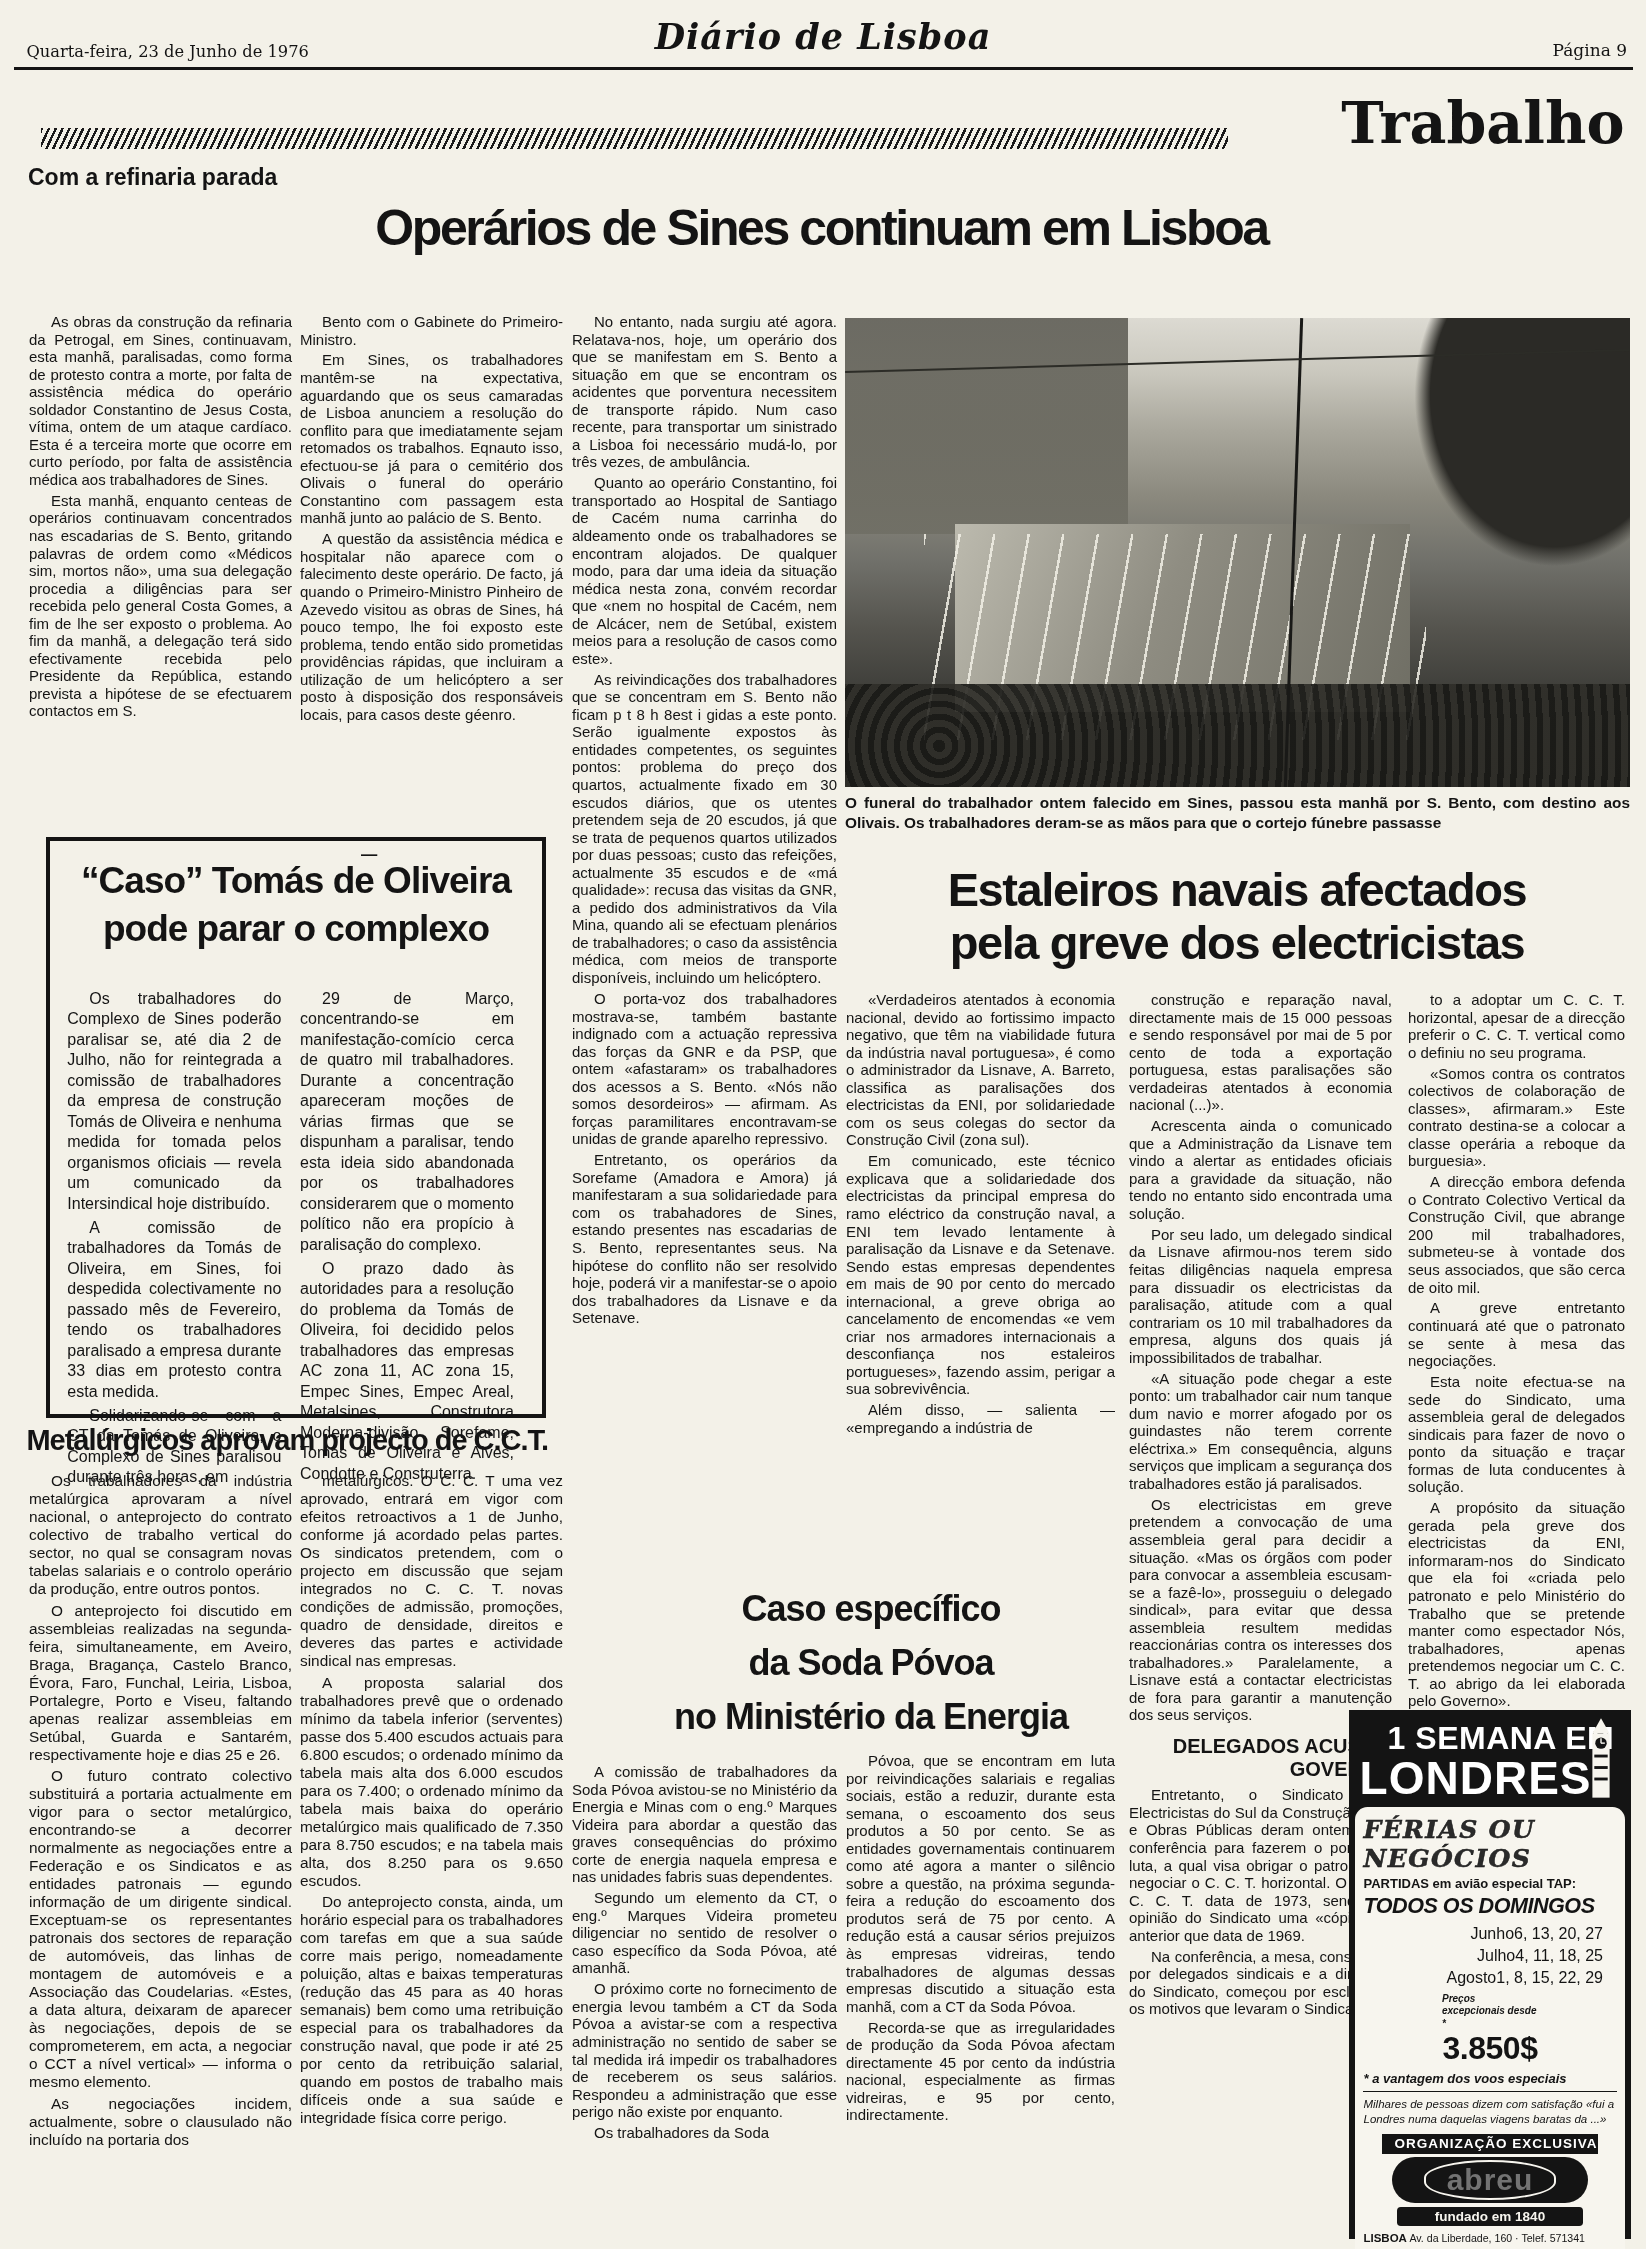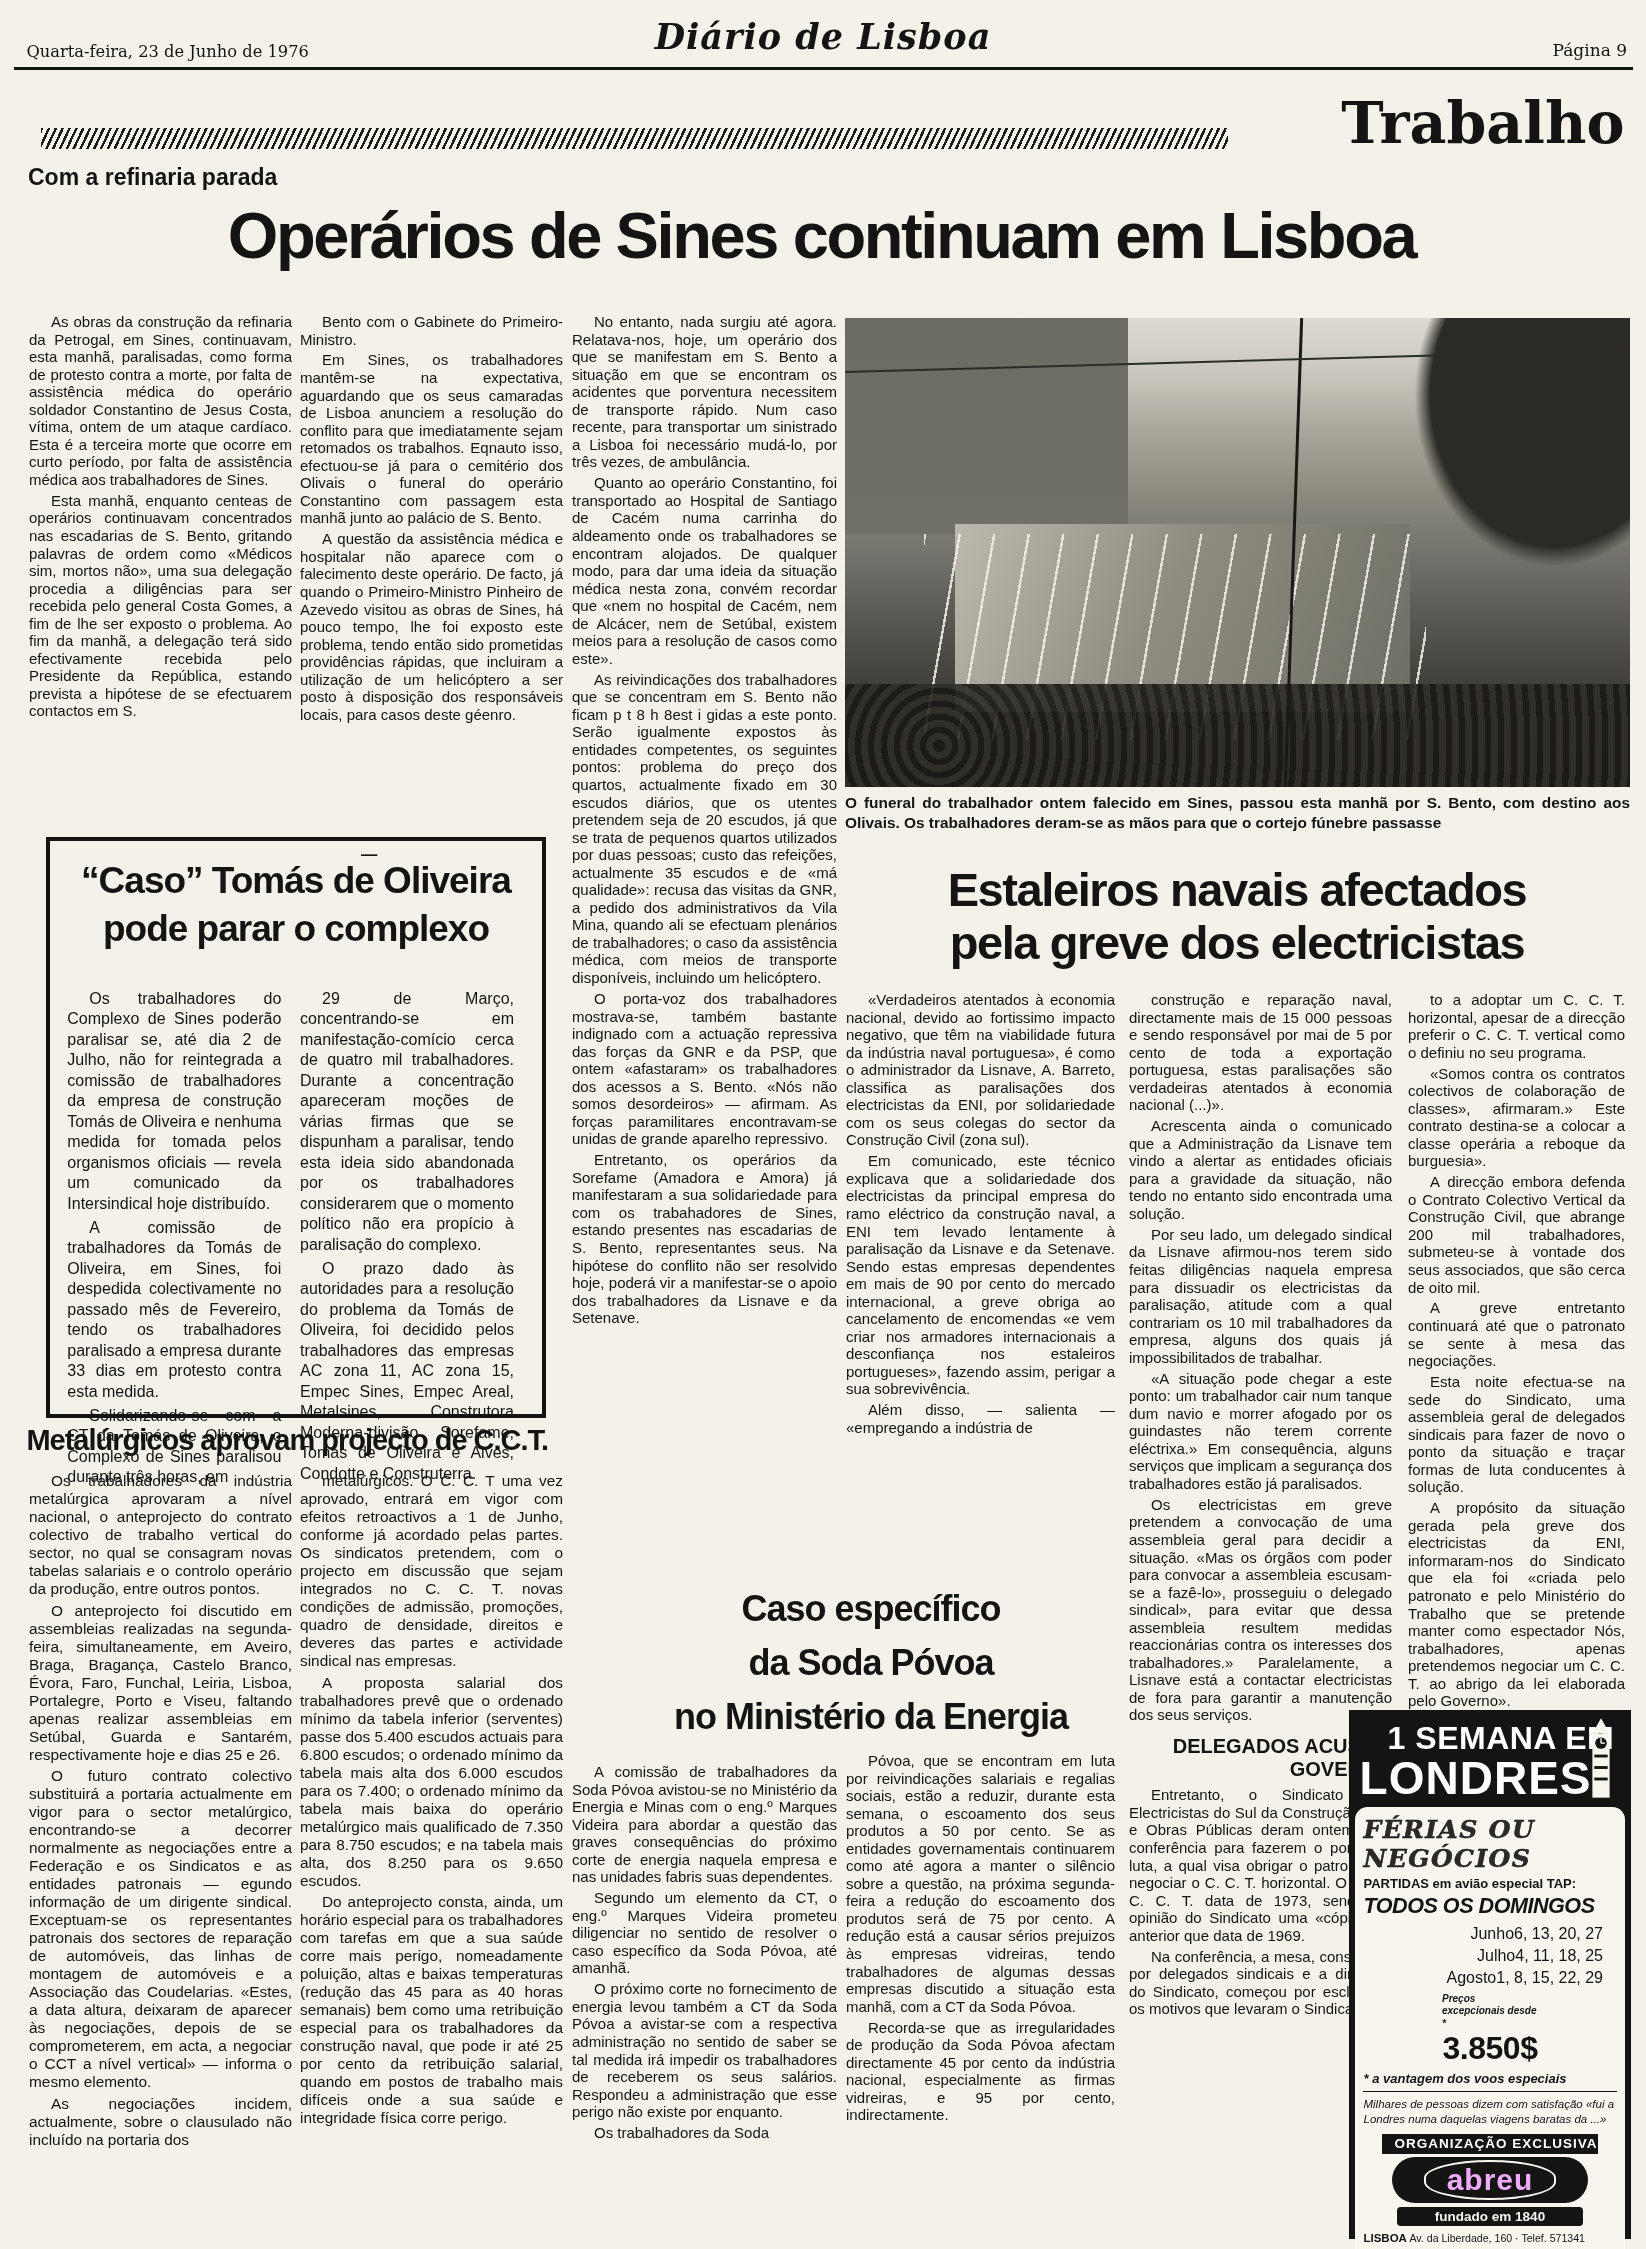--- a/index.html
+++ b/index.html
@@ -11,21 +11,21 @@
   .m-title{left:0;right:0;top:16.3px;text-align:center;font-size:35px;font-weight:bold;font-style:italic;
            font-family:"DejaVu Serif",serif;letter-spacing:1px;}
   .m-page{right:19px;top:40px;font-size:17px;font-family:"DejaVu Serif",serif;}
   .top-rule{left:13.5px;top:67px;width:1619px;height:3.4px;background:#141414;}
   .stripes{left:41px;top:128px;width:1187px;height:21px;
            background:repeating-linear-gradient(115deg,#1a1a1a 0 2.4px,transparent 2.4px 6.2px);}
   .section-title{right:21.6px;top:94px;font-size:57px;line-height:1;font-weight:bold;
                  font-family:"DejaVu Serif",serif;}
   
   .kicker{left:28px;top:164px;font-size:23px;font-weight:bold;}
-  .headline{left:62px;top:202px;width:1519px;text-align:center;font-size:65px;font-weight:bold;
+  .headline{left:62px;top:202px;width:1519px;text-align:center;font-size:50px;font-weight:bold;
             letter-spacing:-2.4px;line-height:1.05;}
   .col{text-align:justify;font-size:15px;line-height:1.17;}
   .col p{margin:0 0 3.4px;text-indent:22px;}
   .colA{left:29px;top:313px;width:263px;height:533px;}
   .colB{left:300px;top:313px;width:263px;height:535px;}
   .colC{left:572px;top:313px;width:265px;height:1257px;}
   .end-dash{left:361px;top:845px;font-size:16.3px;font-weight:bold;}
   
   .photo{left:845px;top:318px;width:785px;height:469px;overflow:hidden;
          background:linear-gradient(180deg,#dcdad2 0,#c9c7bd 12%,#a9a79c 24%,#8b897e 38%,#70706a 52%,#55544e 66%,#3a3a36 82%,#262622 100%);}
@@ -79,21 +79,21 @@
   .sched{font-size:16px;display:flex;justify-content:flex-end;padding:0 13.5px 0 19px;line-height:1.35;}
   .price-row{display:flex;align-items:center;margin-top:4.8px;flex-direction:column;}
   .price-label{font-size:10px;font-style:italic;font-weight:bold;width:96px;line-height:1.25;}
   .price{font-size:32px;font-weight:bold;letter-spacing:-0.5px;}
   .ad-advant{font-size:13px;font-weight:bold;font-style:italic;margin:3.8px 0 4.8px;}
   .ad-sep{height:1.4px;background:#141414;margin:2.9px 0 4.8px;}
   .ad-testim{font-size:11.5px;line-height:1.3;font-style:italic;}
   .ad-org{background:#141414;color:#fff;font-size:13.5px;font-weight:bold;text-align:right;
           padding:2.4px 0;margin:6.7px 19px 3.8px;letter-spacing:1px;}
   .abreu{background:#141414;border-radius:29px;margin:0 29px;padding:2.9px 0;text-align:center;}
-  .abreu span{display:inline-block;border:2.4px solid #f7f5ee;border-radius:50%/45%;color:#f0abfc;
+  .abreu span{display:inline-block;border:2.4px solid #f7f5ee;border-radius:50%/45%;color:#737373;
               font-size:30px;font-weight:bold;padding:1px 21px;letter-spacing:1px;}
   .ad-founded{background:#141414;color:#f7f5ee;font-size:13.5px;font-weight:bold;text-align:center;
               padding:1.9px 0;margin:3.8px 34px 5.8px;border-radius:3.8px;}
   .office{display:flex;font-size:10.6px;line-height:1.35;}
   .office b{width:46px;font-size:11.5px;}
 </style>
 </head>
 <body>
 
 <div class="page">

